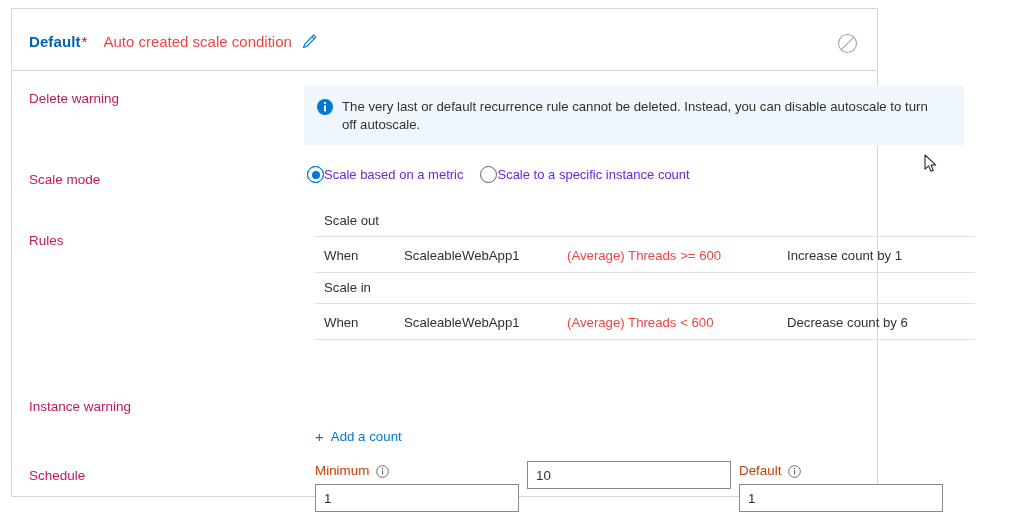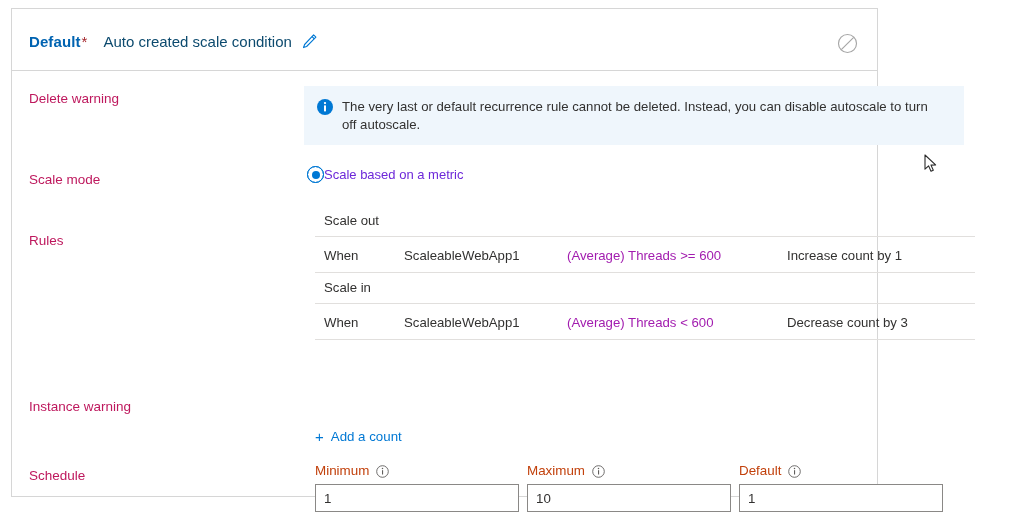--- a/index.html
+++ b/index.html
@@ -50,21 +50,21 @@
     letter-spacing: .1px;
   }
   .req-star {
     font-size: 15px;
     color: #a4262c;
     margin-left: 1px;
     margin-right: 16px;
   }
   .cond-desc {
     font-size: 15px;
-    color: #0c4a6e;
+    color: #ef4444;
     font-weight: normal;
   }
   .edit-icon {
     margin-left: 9px;
     display: inline-flex;
     align-items: center;
     cursor: pointer;
     line-height: 0;
   }
   .disable-icon {
@@ -198,21 +198,21 @@
     color: #323130;
   }
   .rule-row > span {
     position: absolute;
     top: 50%;
     transform: translateY(-50%);
     white-space: nowrap;
   }
   .c-when   { left: 9px; }
   .c-res    { left: 89px; }
-  .c-metric { left: 252px; color: #a21caf; cursor: pointer; }
+  .c-metric { left: 252px; color: #ef4444; cursor: pointer; }
   .c-action { left: 472px; }
 
   .add-rule {
     position: absolute;
     left: 303px;
     top: 358px;
     font-size: 13.3px;
     color: #0078d4;
     cursor: pointer;
     display: flex;
@@ -313,41 +313,45 @@
         </svg>
       </span>
       <span class="info-text">The very last or default recurrence rule cannot be deleted. Instead, you can disable autoscale to turn off autoscale.</span>
     </div>
 
     <div class="radio-row">
       <div class="radio-opt">
         <span class="radio-circle checked"></span>
         <span class="radio-label">Scale based on a metric</span>
       </div>
+      <div class="radio-opt">
+        <span class="radio-circle"></span>
+        <span class="radio-label">Scale to a specific instance count</span>
+      </div>
     </div>
 
     <div class="rules-table">
 
       <div class="rule-section">Scale out</div>
       <div class="rule-line"></div>
       <div class="rule-row">
         <span class="c-when">When</span>
         <span class="c-res">ScaleableWebApp1</span>
         <span class="c-metric">(Average) Threads &gt;= 600</span>
         <span class="c-action">Increase count by 1</span>
       </div>
       <div class="rule-line"></div>
 
       <div class="rule-section">Scale in</div>
       <div class="rule-line"></div>
       <div class="rule-row">
         <span class="c-when">When</span>
         <span class="c-res">ScaleableWebApp1</span>
         <span class="c-metric">(Average) Threads &lt; 600</span>
-        <span class="c-action">Decrease count by 3</span>
+        <span class="c-action">Decrease count by 6</span>
       </div>
       <div class="rule-line"></div>
     </div>
 
     <div class="add-rule">
       <span class="plus">+</span>
       <span>Add a count</span>
     </div>
 
     <div class="limits">
@@ -360,30 +364,20 @@
               <circle cx="6.5" cy="6.5" r="5.8" fill="none" stroke="#605e5c" stroke-width="0.9"></circle>
               <circle cx="6.5" cy="3.6" r="0.75" fill="#605e5c"></circle>
               <rect x="6" y="5.2" width="1.1" height="4.3" fill="#605e5c"></rect>
             </svg>
           </span>
         </div>
         <input class="limit-input" type="text" value="1" style="">
       </div>
 
       <div class="limit-field">
-        <div class="limit-head">
-          <span>Maximum</span>
-          <span class="info-sm">
-            <svg width="13" height="13" viewBox="0 0 13 13">
-              <circle cx="6.5" cy="6.5" r="5.8" fill="none" stroke="#605e5c" stroke-width="0.9"></circle>
-              <circle cx="6.5" cy="3.6" r="0.75" fill="#605e5c"></circle>
-              <rect x="6" y="5.2" width="1.1" height="4.3" fill="#605e5c"></rect>
-            </svg>
-          </span>
-        </div>
         <input class="limit-input" type="text" value="10" style="">
       </div>
 
       <div class="limit-field">
         <div class="limit-head">
           <span>Default</span>
           <span class="info-sm">
             <svg width="13" height="13" viewBox="0 0 13 13">
               <circle cx="6.5" cy="6.5" r="5.8" fill="none" stroke="#605e5c" stroke-width="0.9"></circle>
               <circle cx="6.5" cy="3.6" r="0.75" fill="#605e5c"></circle>

